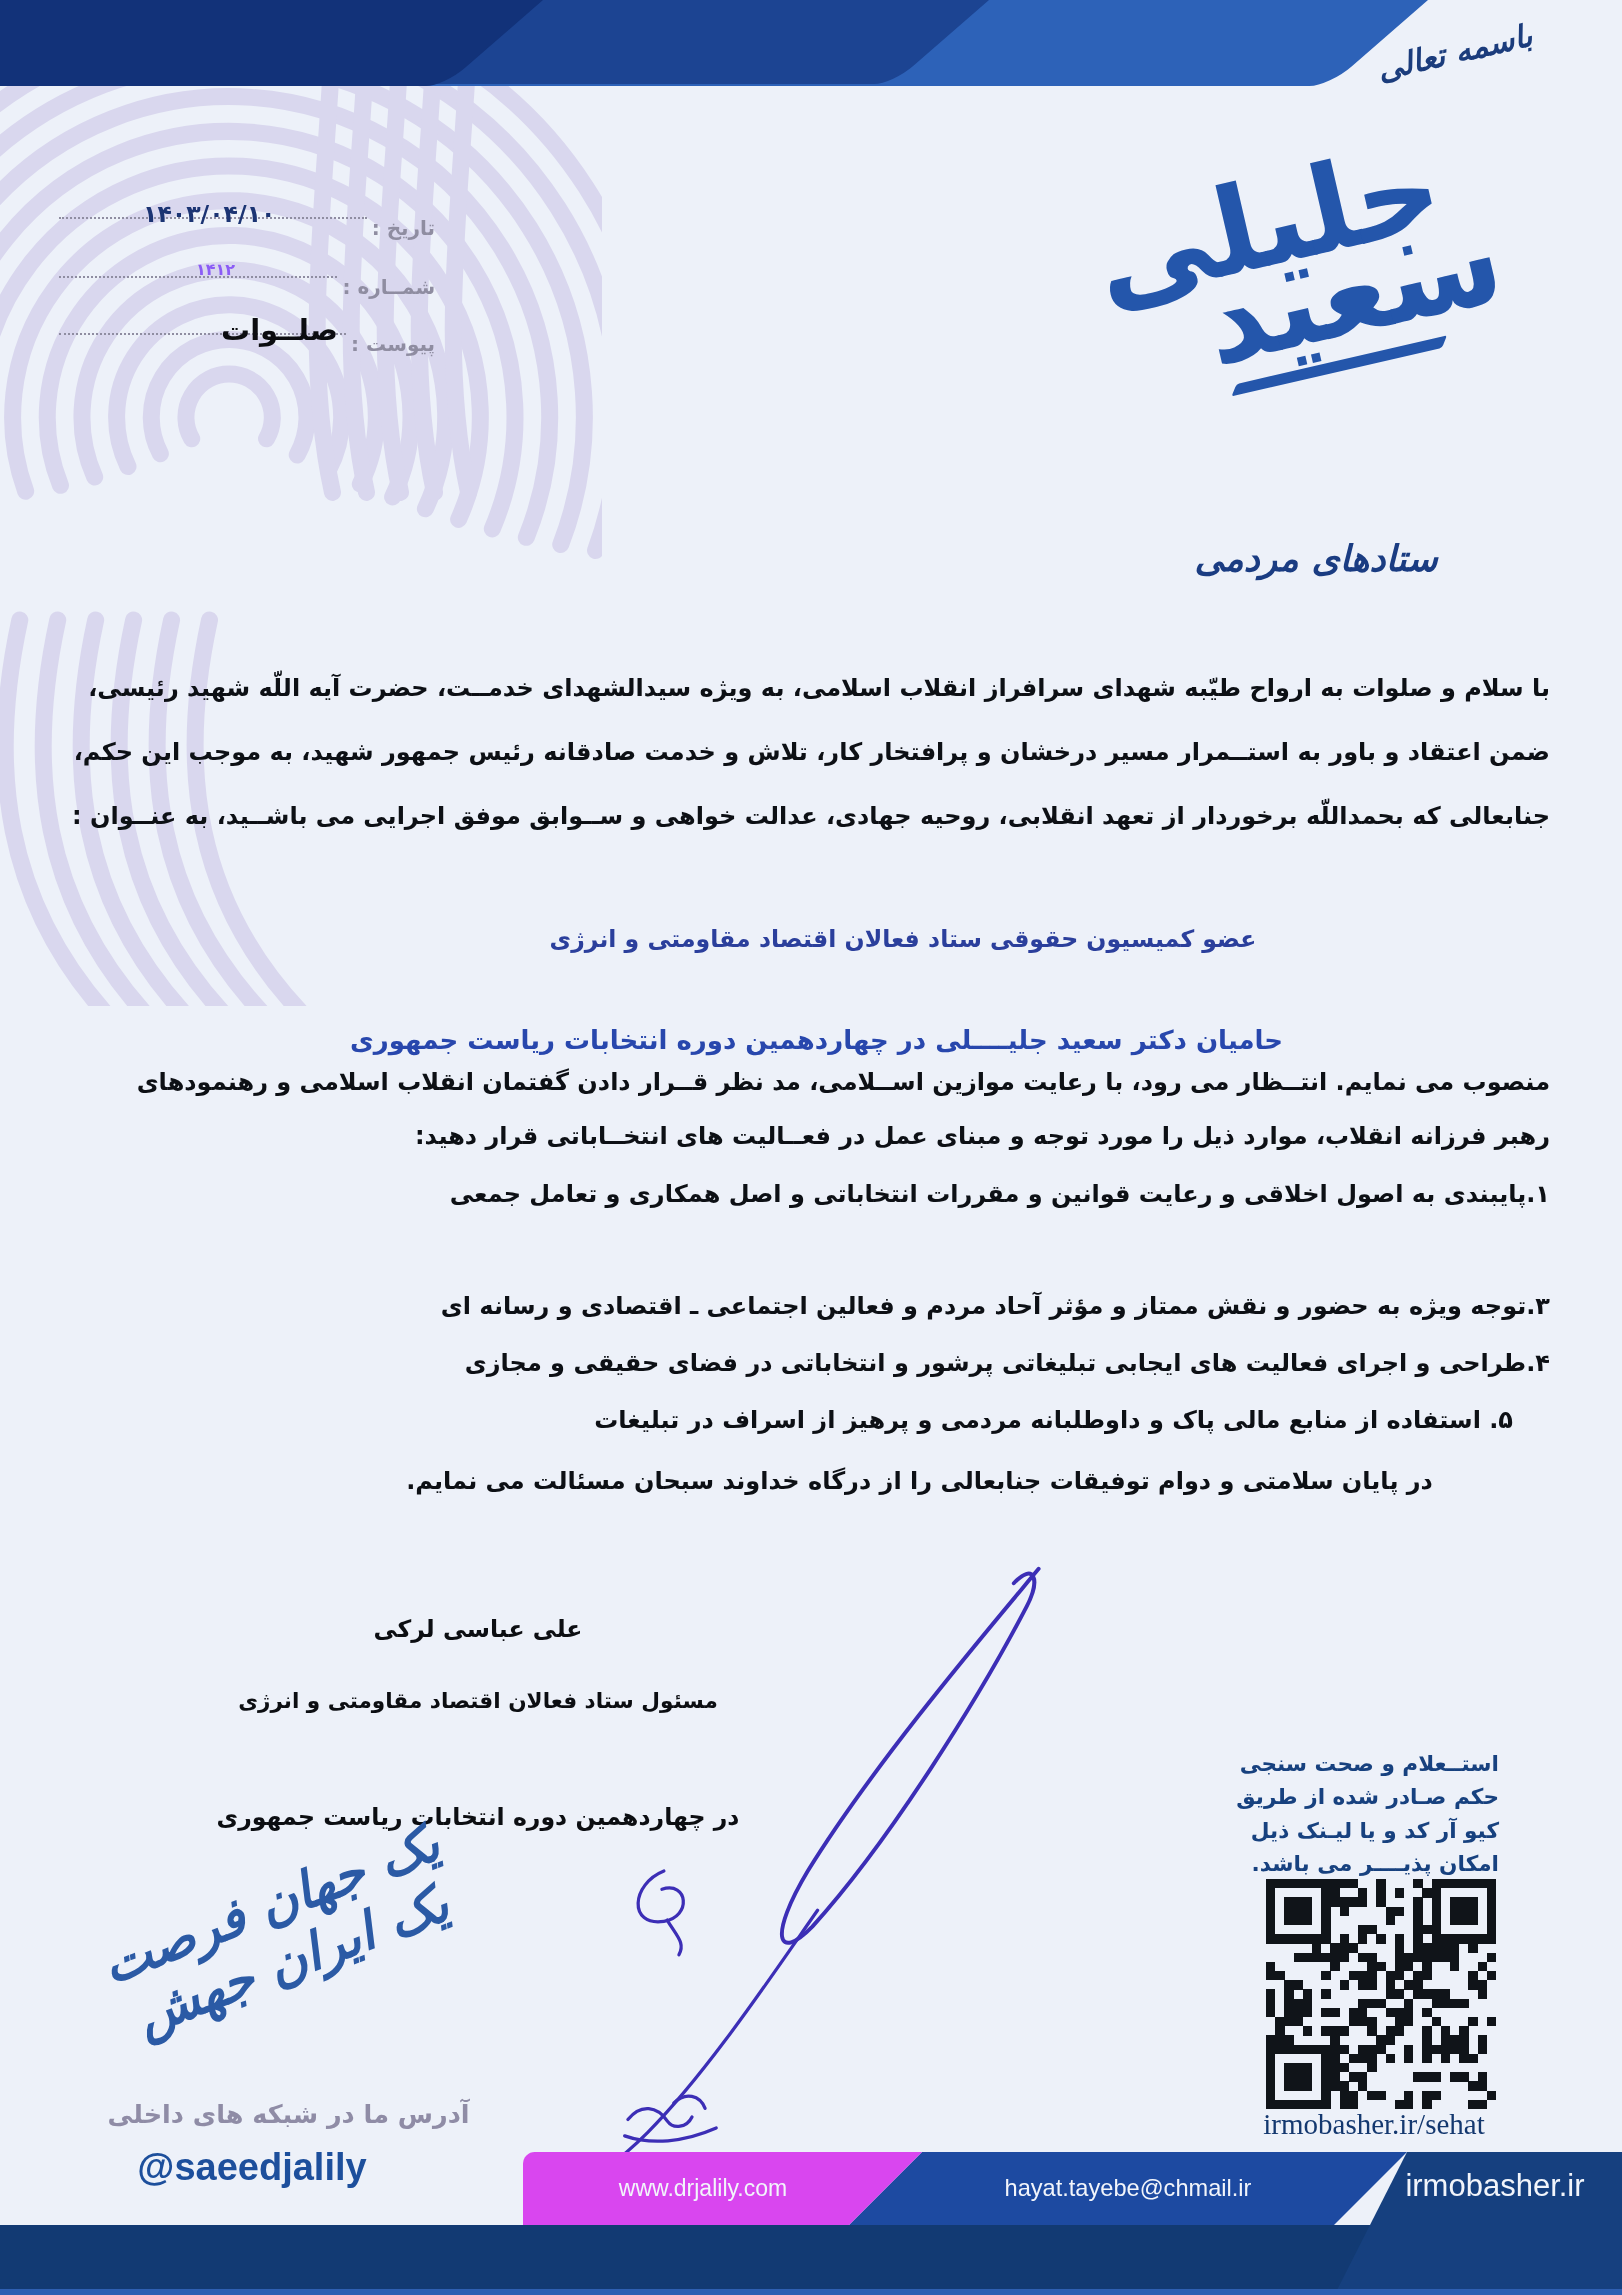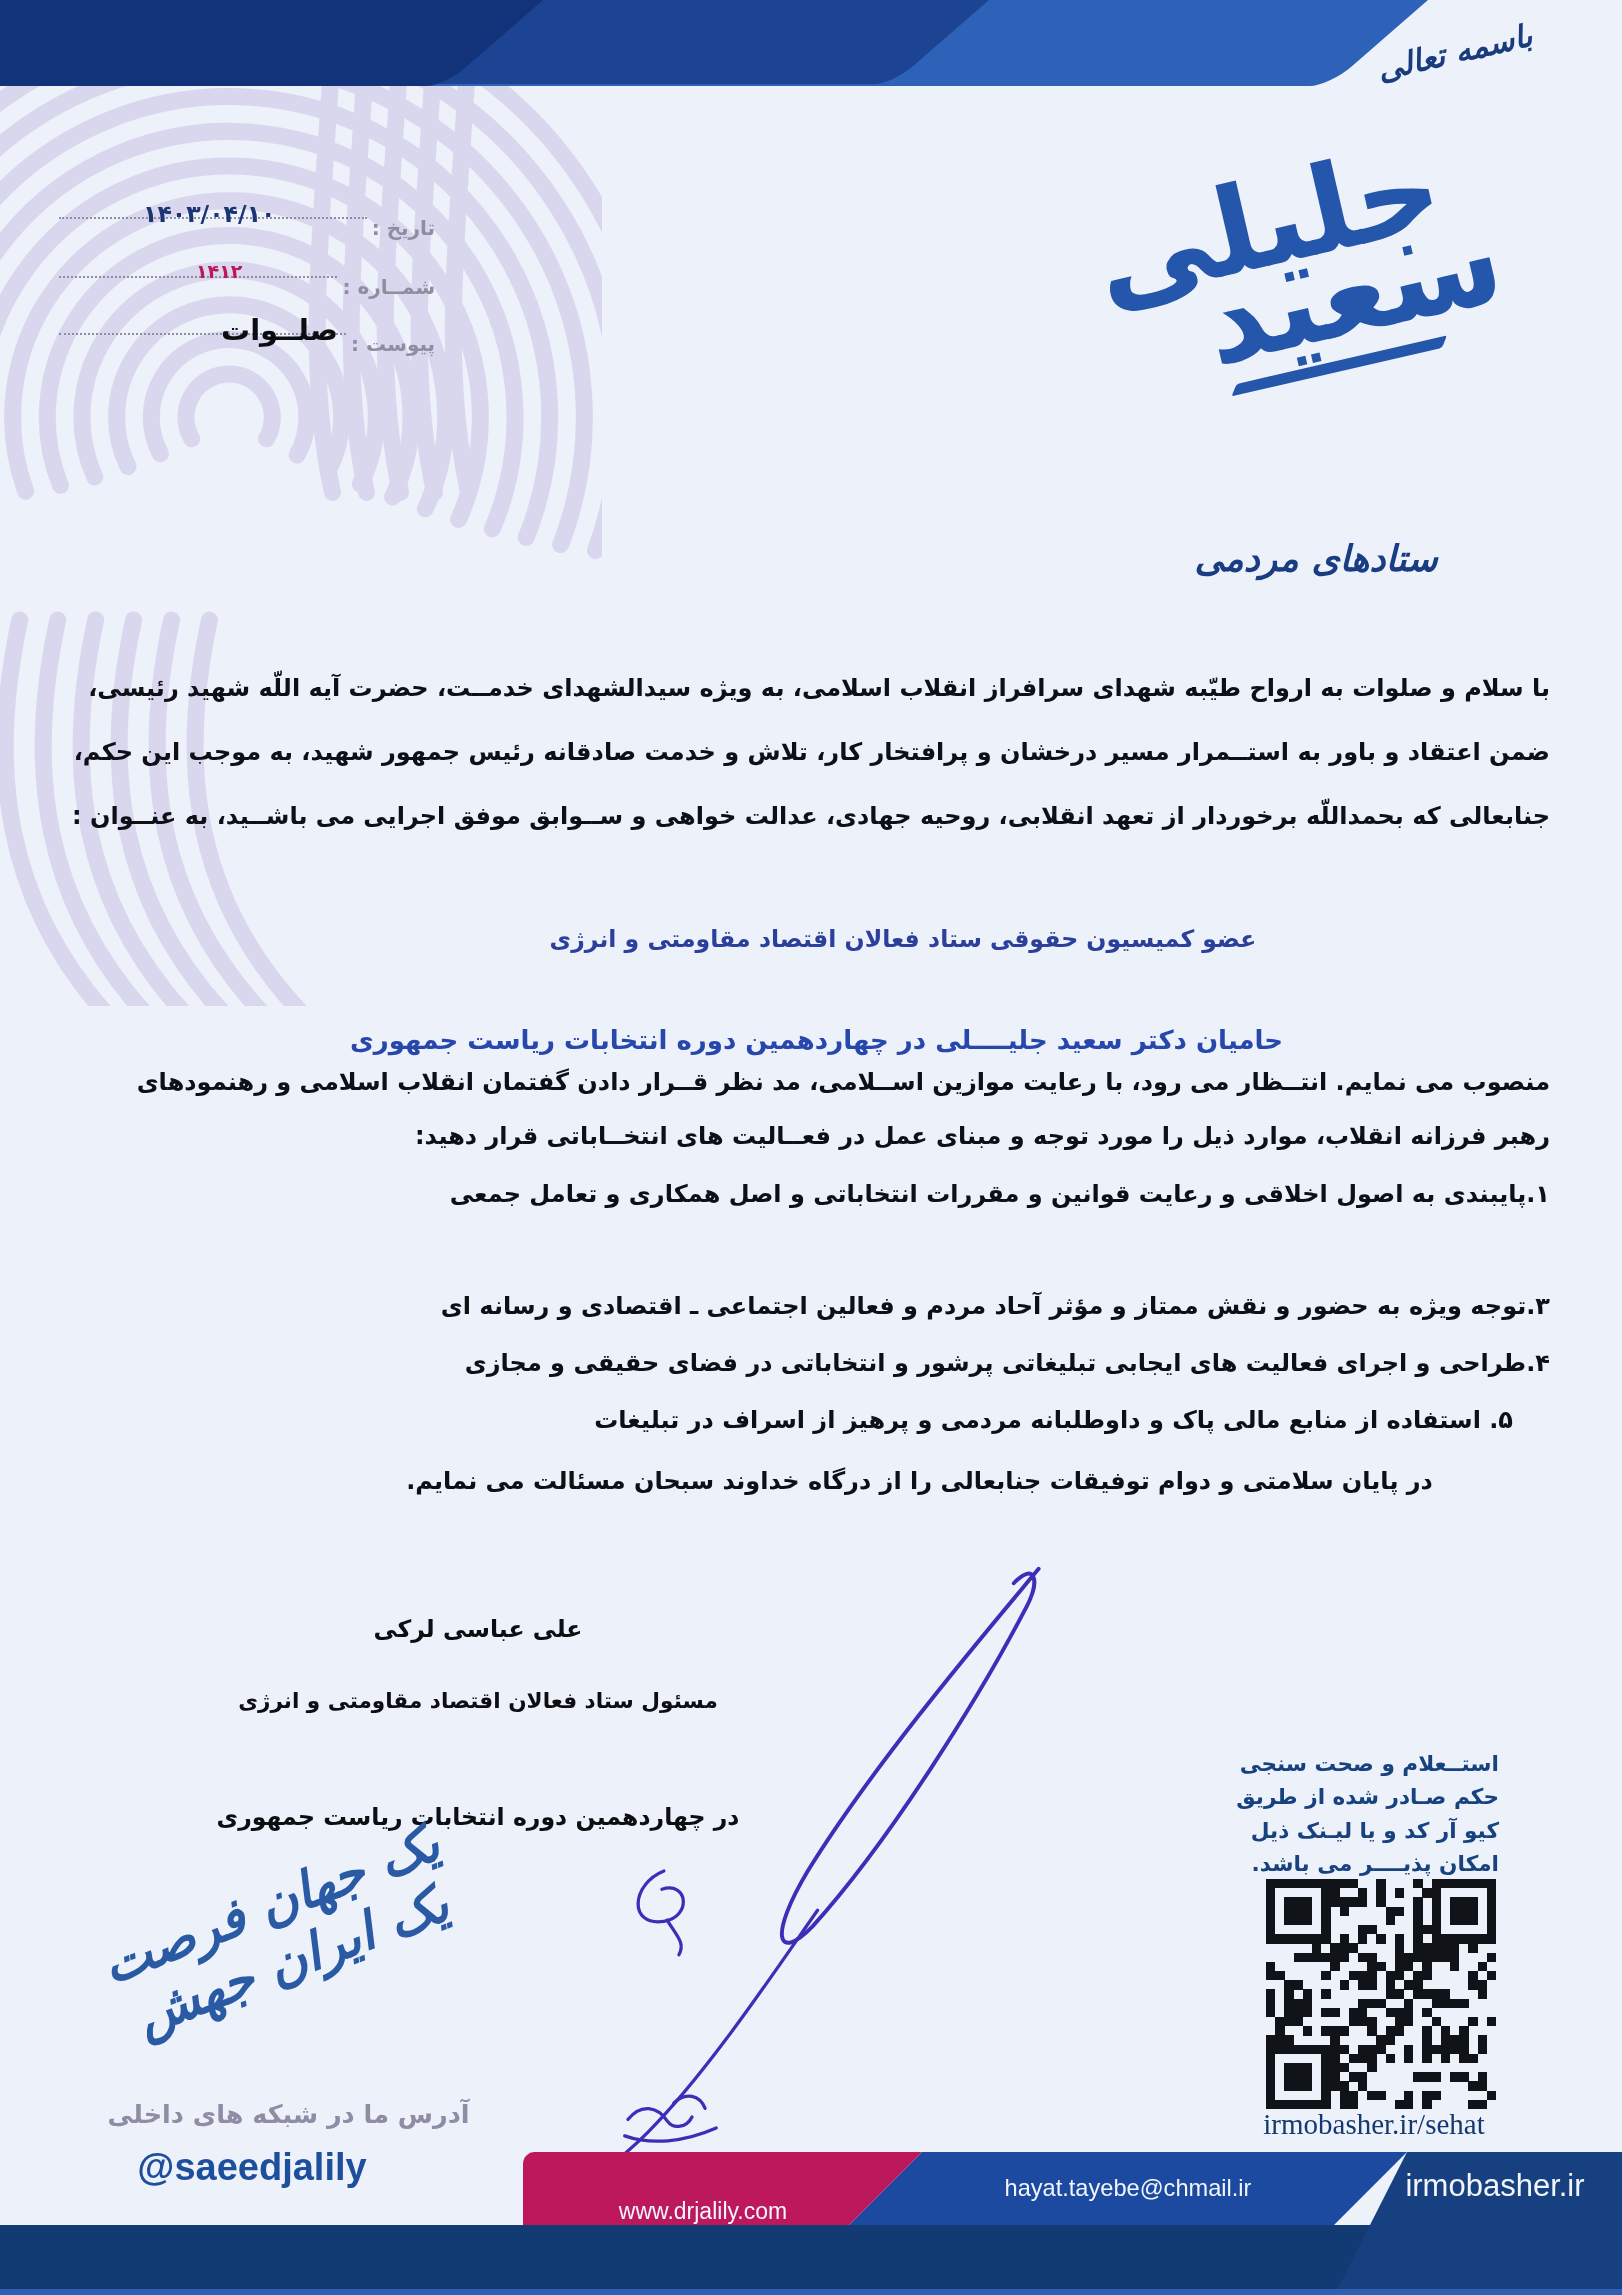--- a/index.html
+++ b/index.html
@@ -31,21 +31,21 @@
   .tagline{position:absolute;top:538px;right:124px;width:366px;text-align:center;
     font-size:36px;font-weight:bold;font-style:italic;color:#1a3c82;direction:rtl;}
 
   
   .hrow{position:absolute;left:59px;width:380px;height:30px;direction:rtl;
     display:flex;}
   .hlabel{font-size:20px;color:#8f8da1;font-weight:bold;white-space:nowrap;padding-right:3.9px;}
   .hdots{flex:1;border-bottom:2.6px dotted #8f8da1;margin:0 5.2px 5.2px 0;height:0.7px;}
   .hval{position:absolute;font-weight:bold;white-space:nowrap;direction:rtl;}
   .hval-date{left:143px;top:200px;font-size:23.6px;color:#1b3473;}
-  .hval-no{left:196px;top:260px;font-size:19px;color:#be185d;}
+  .hval-no{left:196px;top:260px;font-size:16px;color:#8b5cf6;}
   .hval-attach{left:221px;top:313px;font-size:29px;color:#0c0d10;}
 
   
   .tline{position:absolute;font-weight:bold;font-size:24px;color:#0d1015;
     white-space:nowrap;direction:rtl;text-align:right;}
   .blue{color:#1d4d9d;}
   .h1line{color:#2b3f9c;font-size:23.6px;}
   .h2line{color:#2847ad;font-size:26px;}
 
   
@@ -77,23 +77,23 @@
   .footer-base{position:absolute;left:0;top:2225px;width:1623px;height:71px;background:#123a73;z-index:2;}
   .footer-strip{position:absolute;left:0;top:2289px;width:1623px;height:6.5px;background:#2e5fb2;z-index:6;}
   .tab{position:absolute;top:2152px;height:73px;display:flex;align-items:center;justify-content:center;
     color:#f2f5fb;font-family:"Liberation Sans","DejaVu Sans",sans-serif;}
   .tab-mobasher{left:1334px;width:289px;height:144px;background:#16407f;z-index:3;
     clip-path:polygon(73px 0,100% 0,100% 100%,0 100%);border-top-left-radius:14.4px;
     font-size:31px;align-items:flex-start;padding-top:15.7px;box-sizing:border-box;
     justify-content:center;padding-left:33px;}
   .tab-mail{left:849px;width:558px;background:#1d4aa1;z-index:4;
     clip-path:polygon(73px 0,100% 0,calc(100% - 73px) 100%,0 100%);font-size:23.6px;}
-  .tab-www{left:523px;width:399px;background:#be185d;z-index:5;
+  .tab-www{left:523px;width:399px;background:#d946ef;z-index:5;
     clip-path:polygon(0 0,100% 0,calc(100% - 73px) 100%,0 100%);
-    border-top-left-radius:11.8px;font-size:23px;padding-right:39px;box-sizing:border-box;align-items:flex-end;}
+    border-top-left-radius:11.8px;font-size:23px;padding-right:39px;box-sizing:border-box;}
 </style>
 </head>
 <body>
 
 <div class="page">
 
   <svg id="fp" viewBox="0 0 960 1420" fill="none" stroke="#d9d7ee" stroke-linecap="round">
       <path d="M 332.8 553.0 A 66 66 0 1 1 447.2 553.0" stroke-width="26"></path>
       <path d="M 284.9 575.9 A 119 119 0 1 1 494.1 577.7" stroke-width="26"></path>
       <path d="M 235.4 595.4 A 172 172 0 1 1 541.9 600.7" stroke-width="26"></path>

